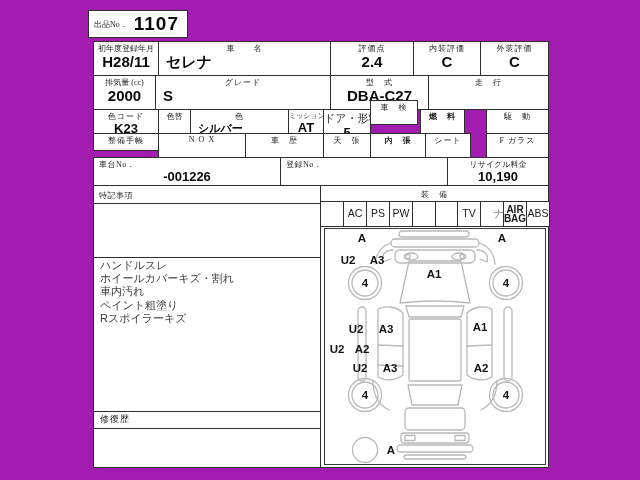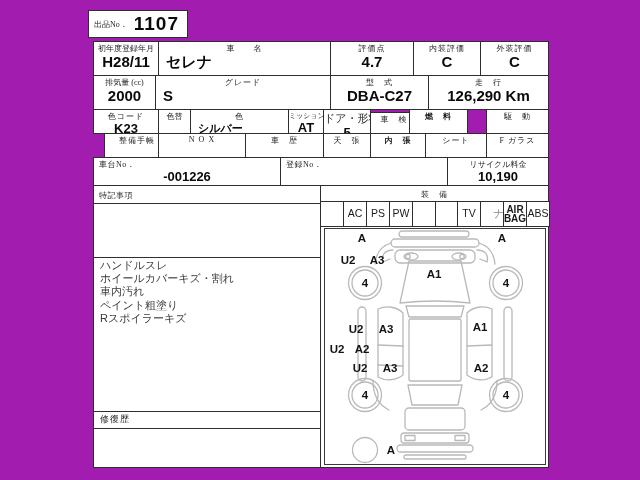--- a/index.html
+++ b/index.html
@@ -56,21 +56,21 @@
   <div class="cell" style="left:93px;top:41px;width:66px;height:35px">
     <div class="lbl" style="letter-spacing:0">初年度登録年月</div>
     <div class="val v15">H28/11</div>
   </div>
   <div class="cell" style="left:158px;top:41px;width:173px;height:35px">
     <div class="lbl">車　　名</div>
     <div class="val v15 left">セレナ</div>
   </div>
   <div class="cell" style="left:330px;top:41px;width:84px;height:35px">
     <div class="lbl">評価点</div>
-    <div class="val v15">4.7</div>
+    <div class="val v15">2.4</div>
   </div>
   <div class="cell" style="left:413px;top:41px;width:68px;height:35px">
     <div class="lbl">内装評価</div>
     <div class="val v15">C</div>
   </div>
   <div class="cell" style="left:480px;top:41px;width:69px;height:35px">
     <div class="lbl">外装評価</div>
     <div class="val v15">C</div>
   </div>
 
@@ -81,21 +81,20 @@
   <div class="cell" style="left:155px;top:75px;width:176px;height:35px">
     <div class="lbl">グレード</div>
     <div class="val v15 left">S</div>
   </div>
   <div class="cell" style="left:330px;top:75px;width:99px;height:35px">
     <div class="lbl">型　式</div>
     <div class="val v15">DBA-C27</div>
   </div>
   <div class="cell" style="left:428px;top:75px;width:121px;height:35px">
     <div class="lbl">走　行</div>
-    <div class="val v15">126,290 Km</div>
   </div>
 
   <div class="cell" style="left:93px;top:109px;width:66px;height:25px">
     <div class="lbl">色コード</div>
     <div class="val v13">K23</div>
   </div>
   <div class="cell" style="left:158px;top:109px;width:33px;height:25px">
     <div class="lbl" style="letter-spacing:0">色替</div>
     <div class="val v13"></div>
   </div>
@@ -104,49 +103,49 @@
     <div class="val v11 left">シルバー</div>
   </div>
   <div class="cell" style="left:288px;top:109px;width:36px;height:25px">
     <div class="lbl" style="letter-spacing:0;font-size:7px">ミッション</div>
     <div class="val v13">AT</div>
   </div>
   <div class="cell" style="left:323px;top:109px;width:48px;height:25px">
     <div class="lbl" style="letter-spacing:0;font-size:11px">ドア・形状</div>
     <div class="val v13">5</div>
   </div>
-  <div class="cell" style="left:370px;top:112px;width:48px;height:25px">
+  <div class="cell" style="left:370px;top:100px;width:48px;height:25px">
     <div class="lbl">車　検</div>
     <div class="val v13"></div>
   </div>
-  <div class="cell" style="left:409px;top:109px;width:59px;height:25px">
+  <div class="cell" style="left:420px;top:109px;width:45px;height:25px">
     <div class="lbl" style="font-weight:bold">燃　料</div>
     <div class="val v13"></div>
   </div>
   <div class="cell" style="left:486px;top:109px;width:63px;height:25px">
     <div class="lbl">駆　動</div>
     <div class="val v13"></div>
   </div>
 
-  <div class="cell" style="left:104px;top:133px;width:66px;height:25px">
+  <div class="cell" style="left:93px;top:133px;width:66px;height:18px">
     <div class="lbl">整備手帳</div>
   </div>
   <div class="cell" style="left:158px;top:133px;width:88px;height:25px">
     <div class="lbl">N O X</div>
   </div>
   <div class="cell" style="left:245px;top:133px;width:79px;height:25px">
     <div class="lbl">車　歴</div>
   </div>
   <div class="cell" style="left:323px;top:133px;width:48px;height:25px">
     <div class="lbl">天　張</div>
   </div>
   <div class="cell" style="left:370px;top:133px;width:56px;height:25px">
     <div class="lbl" style="font-weight:bold">内　張</div>
   </div>
-  <div class="cell" style="left:425px;top:133px;width:62px;height:25px">
+  <div class="cell" style="left:425px;top:133px;width:46px;height:25px">
     <div class="lbl">シート</div>
   </div>
   <div class="cell" style="left:486px;top:133px;width:63px;height:25px">
     <div class="lbl">F ガラス</div>
   </div>
 
   <div class="cell" style="left:93px;top:157px;width:188px;height:29px">
     <div class="lbl left">車台No．</div>
     <div class="val v13">-001226</div>
   </div>

